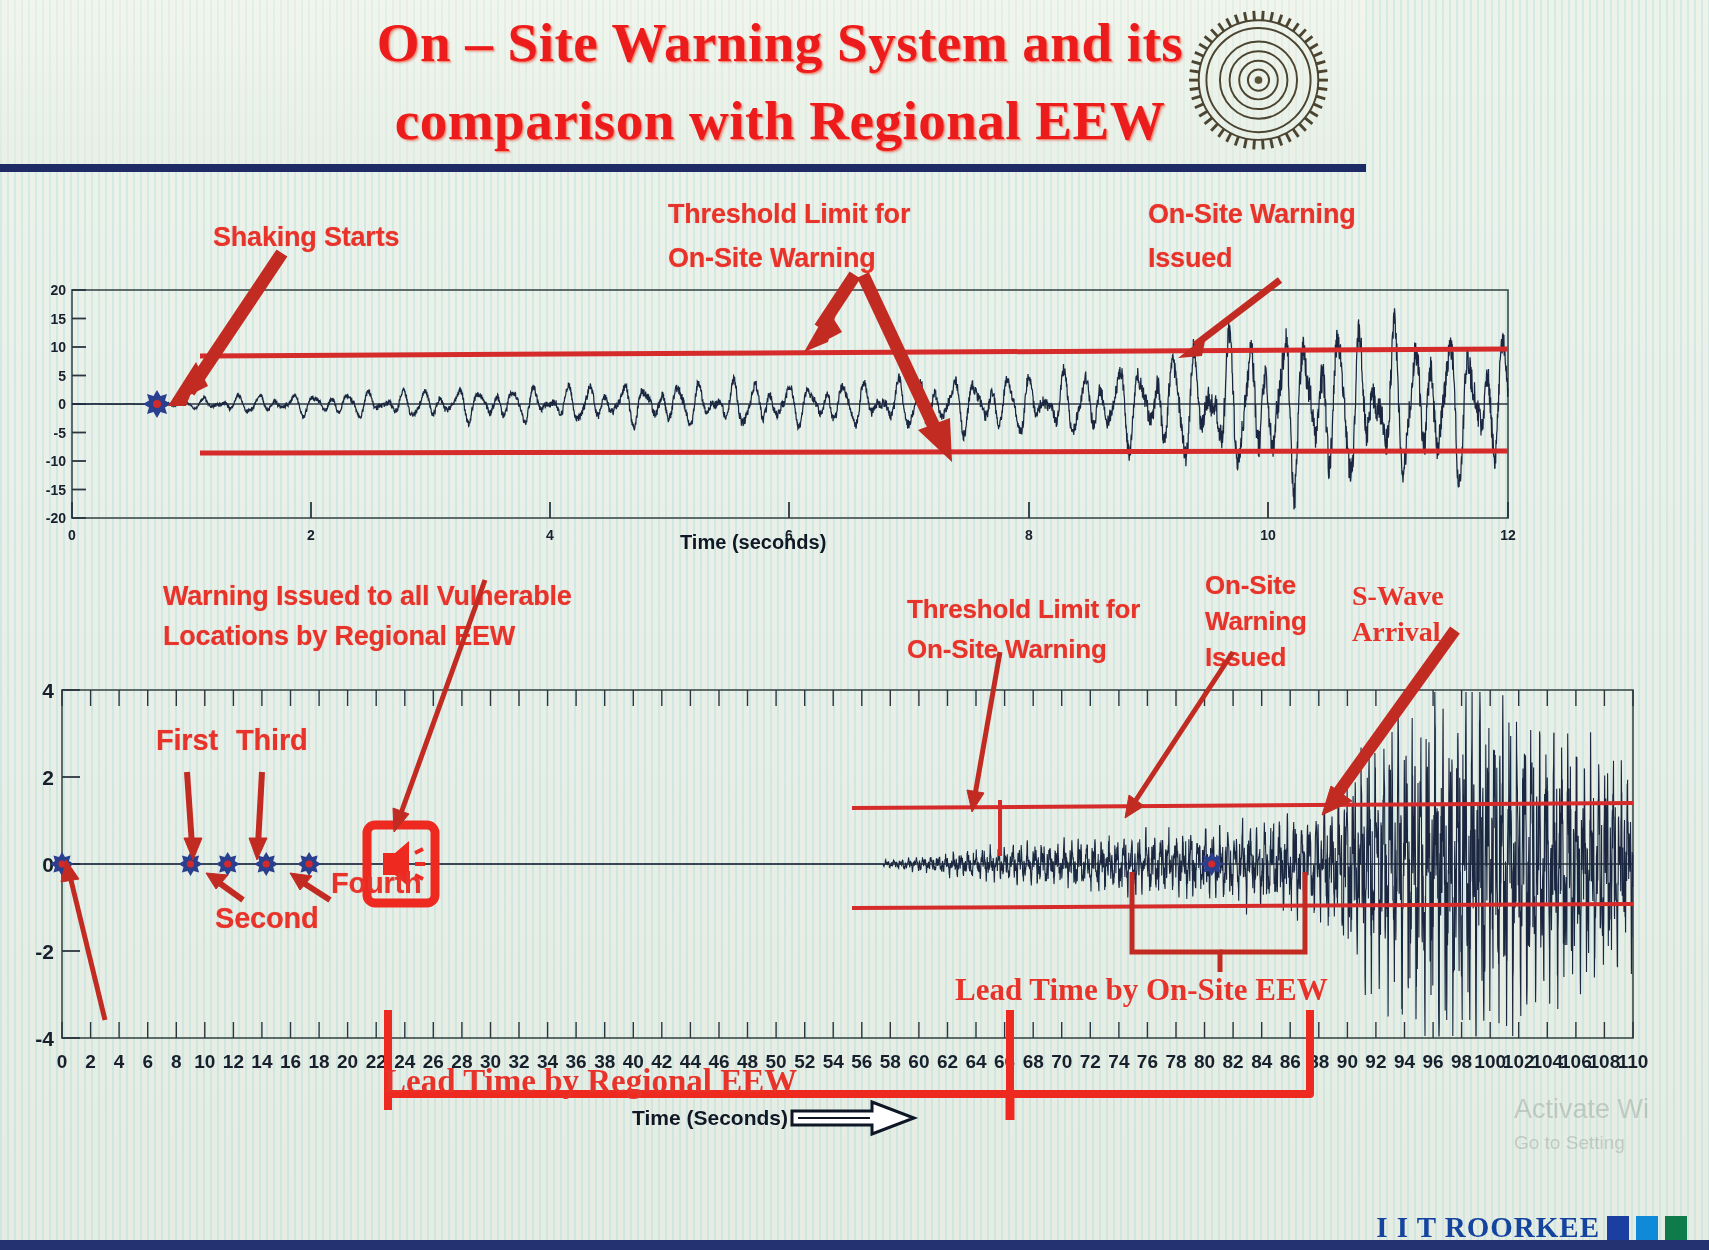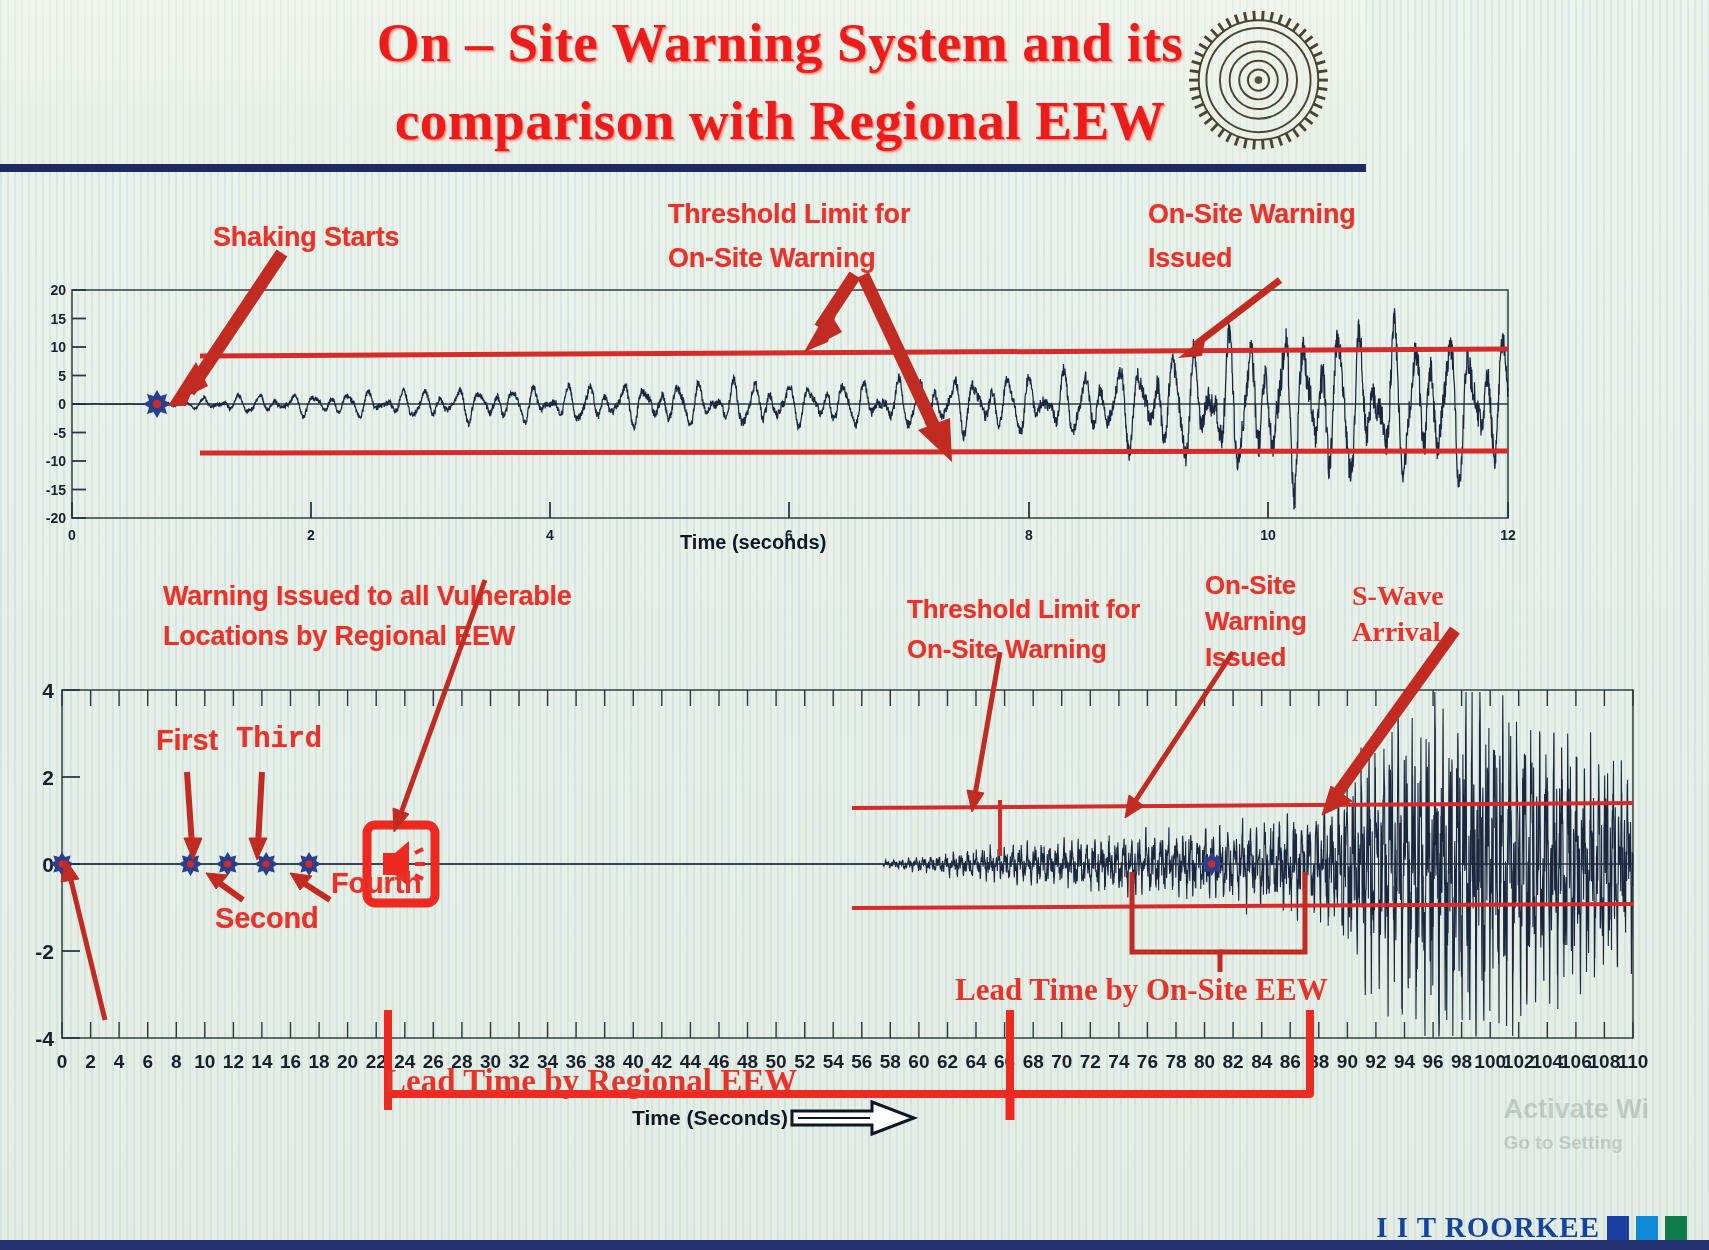--- a/index.html
+++ b/index.html
@@ -66,21 +66,21 @@
   .xtitle{
     position:absolute; font-size:18px; font-weight:bold; color:#101826;
   }
 
   svg{ display:block; overflow:visible; }
 
   
   #watermark{
     position:absolute; right:60px; bottom:90px;
     color:rgba(120,130,120,0.32);
-    font-size:27px; line-height:34px; font-weight:bold;
+    font-size:27px; line-height:34px; font-weight:normal;
     text-align:left; pointer-events:none;margin-top:44px;
   }
   #watermark .w2{ font-size:19px; }
 
   
   #footer-brand{
     position:absolute; right:22px; bottom:6px;
     display:flex; align-items:center; gap:7px;margin-top:20px;
   }
   #footer-brand .bname{
@@ -549,21 +549,21 @@
     <line x1="1000" y1="140" x2="1000" y2="196" stroke="#d52b2b" stroke-width="4"></line>
 
     <g stroke="#c22b22" stroke-width="5" fill="none">
       <path d="M1132,212 L1132,292 L1220,292 L1220,312"></path>
       <path d="M1305,212 L1305,292 L1220,292"></path>
     </g>
     <text x="955" y="340" font-family="Liberation Serif, serif" font-size="31" font-weight="bold" fill="#e8332a">Lead Time by On-Site EEW</text>
   </svg>
 
   <div class="ann" style="left:156px; top:725px; font-size:29px;">First</div>
-  <div class="ann" style="left:236px; top:725px; font-size:29px;font-family:Liberation Mono, monospace;">Third</div>
+  <div class="ann" style="left:236px; top:725px; font-size:29px;">Third</div>
   <div class="ann" style="left:215px; top:903px; font-size:29px;">Second</div>
   <div class="ann" style="left:331px; top:868px; font-size:29px;">Fourth</div>
 
   <div class="xtitle" style="left:632px; top:1106px; font-size:21px;">Time (Seconds)</div>
   <svg style="position:absolute; left:790px; top:1099px;" width="130" height="40" viewBox="0 0 130 40">
     <path d="M2,12 L82,12 L82,3 L124,19 L82,35 L82,26 L2,26 Z" fill="#ffffff" stroke="#0e1726" stroke-width="3"></path>
     <line x1="8" y1="19" x2="80" y2="19" stroke="#0e1726" stroke-width="2"></line>
   </svg>
 
   <div class="xtitle" style="left:680px; top:531px; font-size:20px;">Time (seconds)</div>

